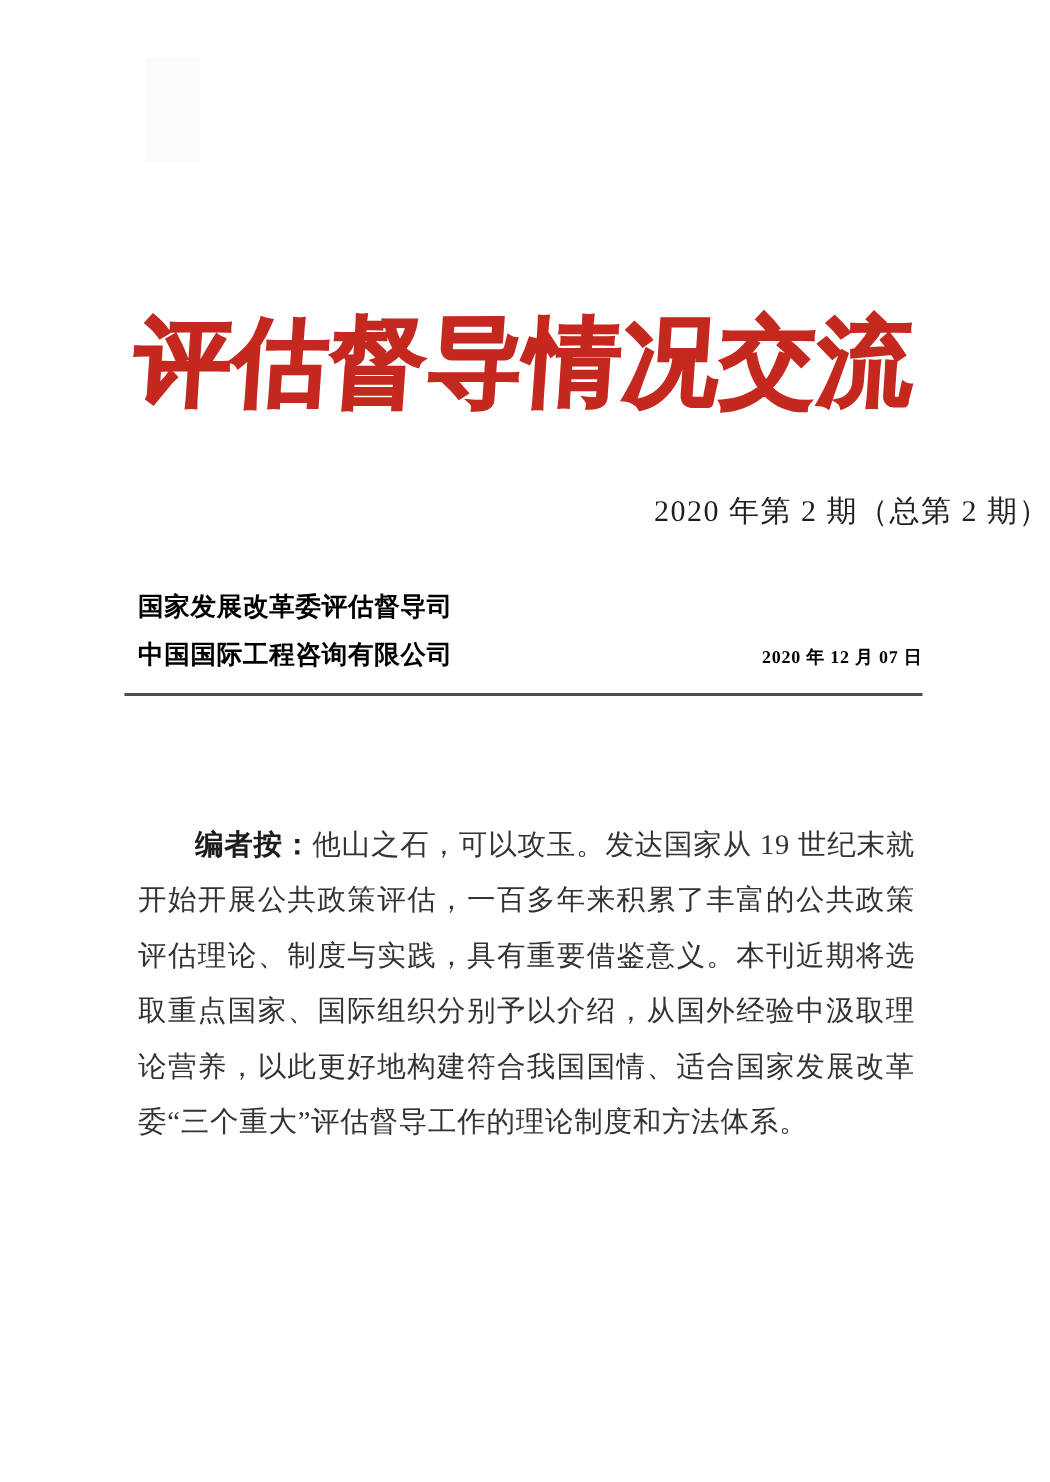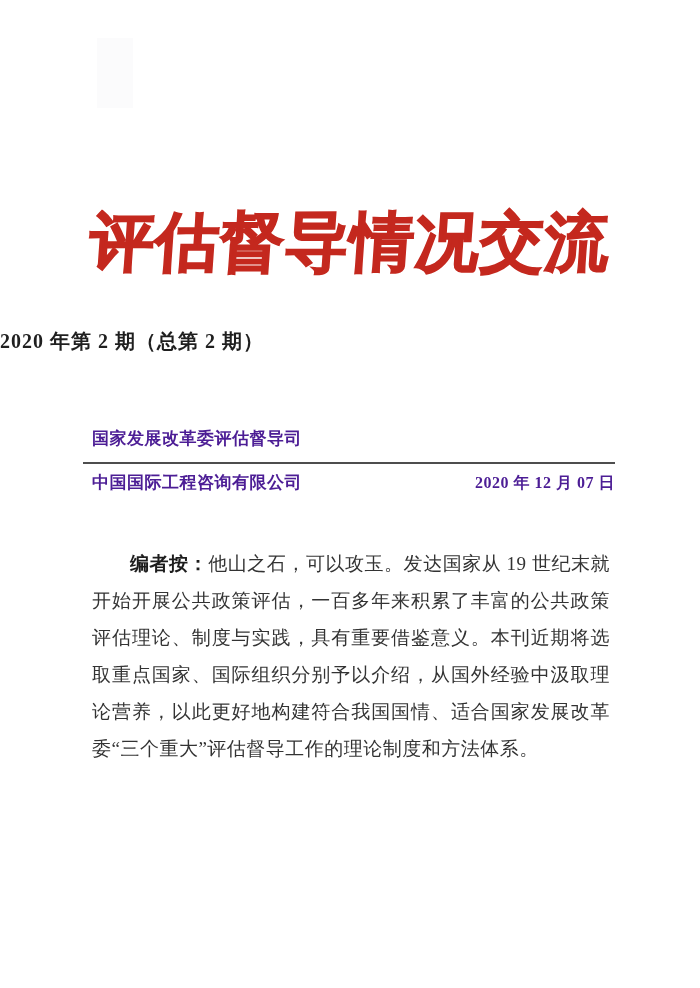--- a/index.html
+++ b/index.html
@@ -40,48 +40,48 @@
     -webkit-text-stroke: 1.5px #c4281e;
     letter-spacing: 1px;
     transform: skewX(-4deg);
     white-space: nowrap;
   }
   .issue-line {
     position: absolute;
     top: 327px;
     left: 0;
     width: 700px;
-    text-align: left;
+    text-align: right;
     font-size: 20px;
     line-height: 28px;
-    font-weight: bold;
+    font-weight: normal;
     letter-spacing: 1px;
     color: #1f1f1f;
   }
   .masthead-block {
     position: absolute;
     left: 92px;
-    top: 429px;
+    top: 395px;
     width: 523px;
-    color: #4c1d95;
+    color: #000000;
   }
   .publisher-line {
     font-size: 17px;
     line-height: 20px;
     font-weight: bold;
     letter-spacing: 0.5px;
   }
   .masthead-row {
     display: flex;
     justify-content: space-between;
     align-items: baseline;
-    margin-top: 24px;
+    margin-top: 12px;
   }
   .publish-date {
-    font-size: 16px;
+    font-size: 12px;
     font-weight: bold;
     letter-spacing: 0.5px;
     white-space: nowrap;
   }
   .masthead-rule {
     position: absolute;
     left: 83px;
     top: 462px;
     width: 532px;
     height: 2px;

